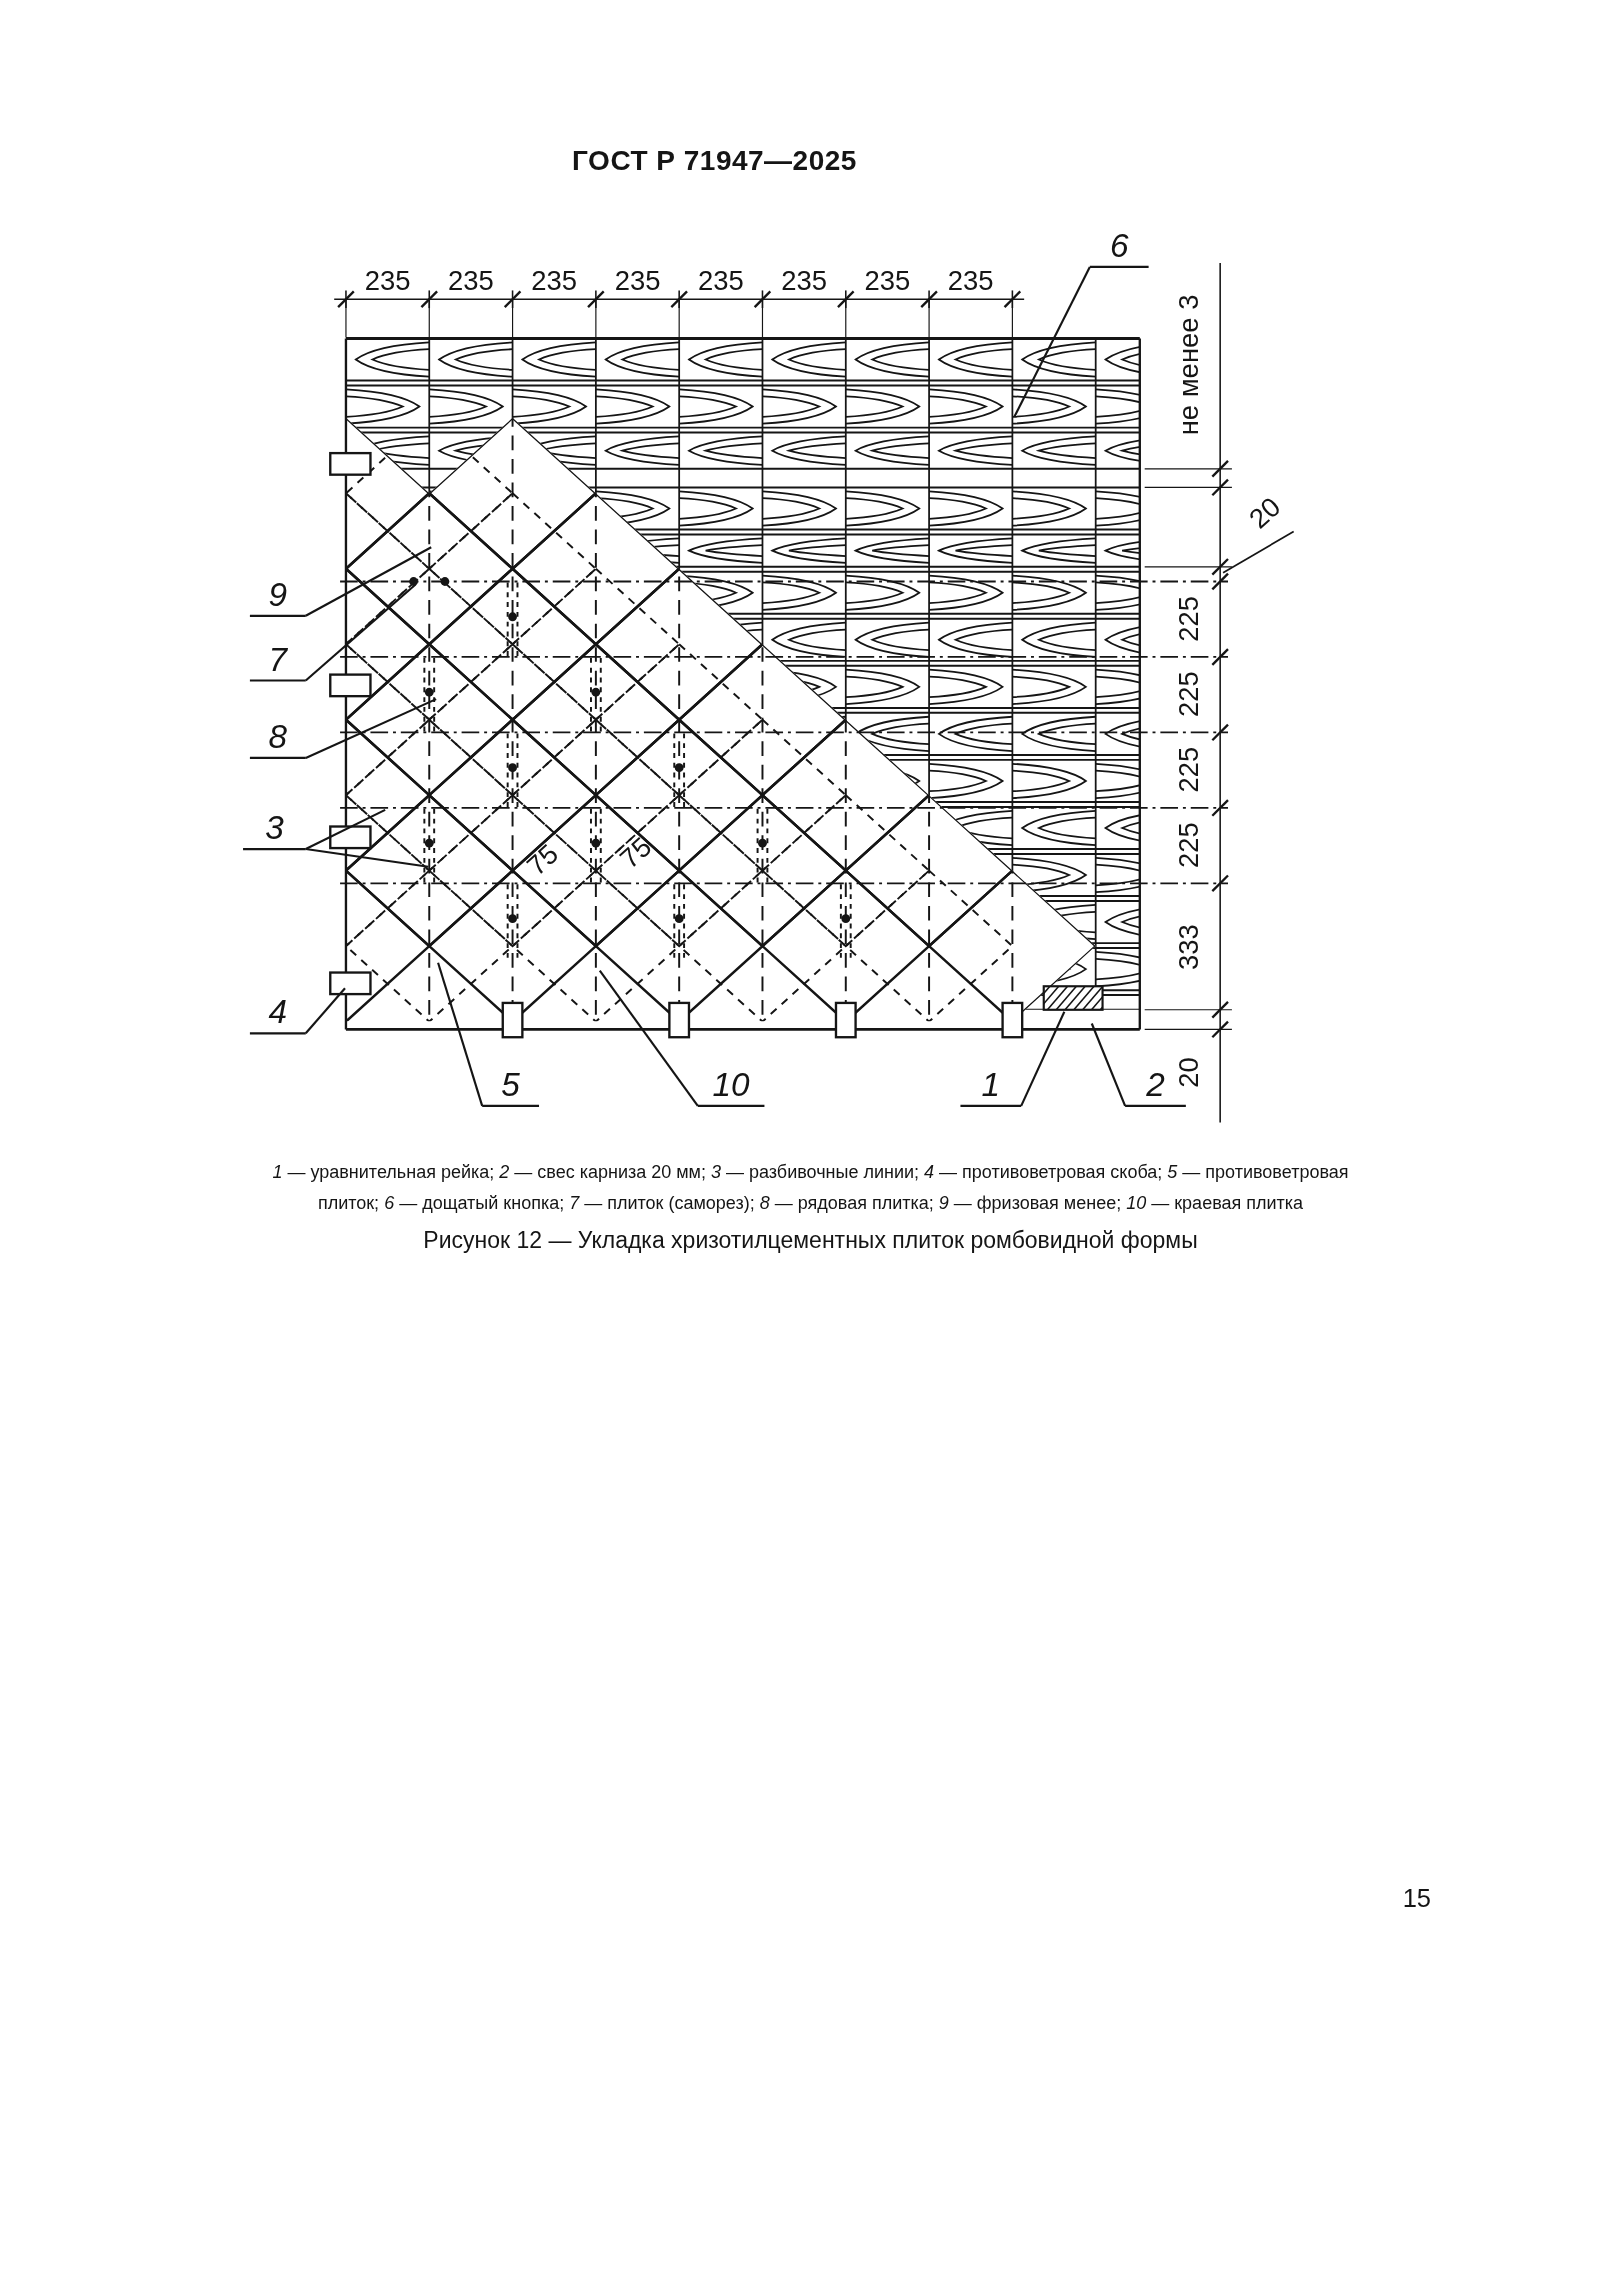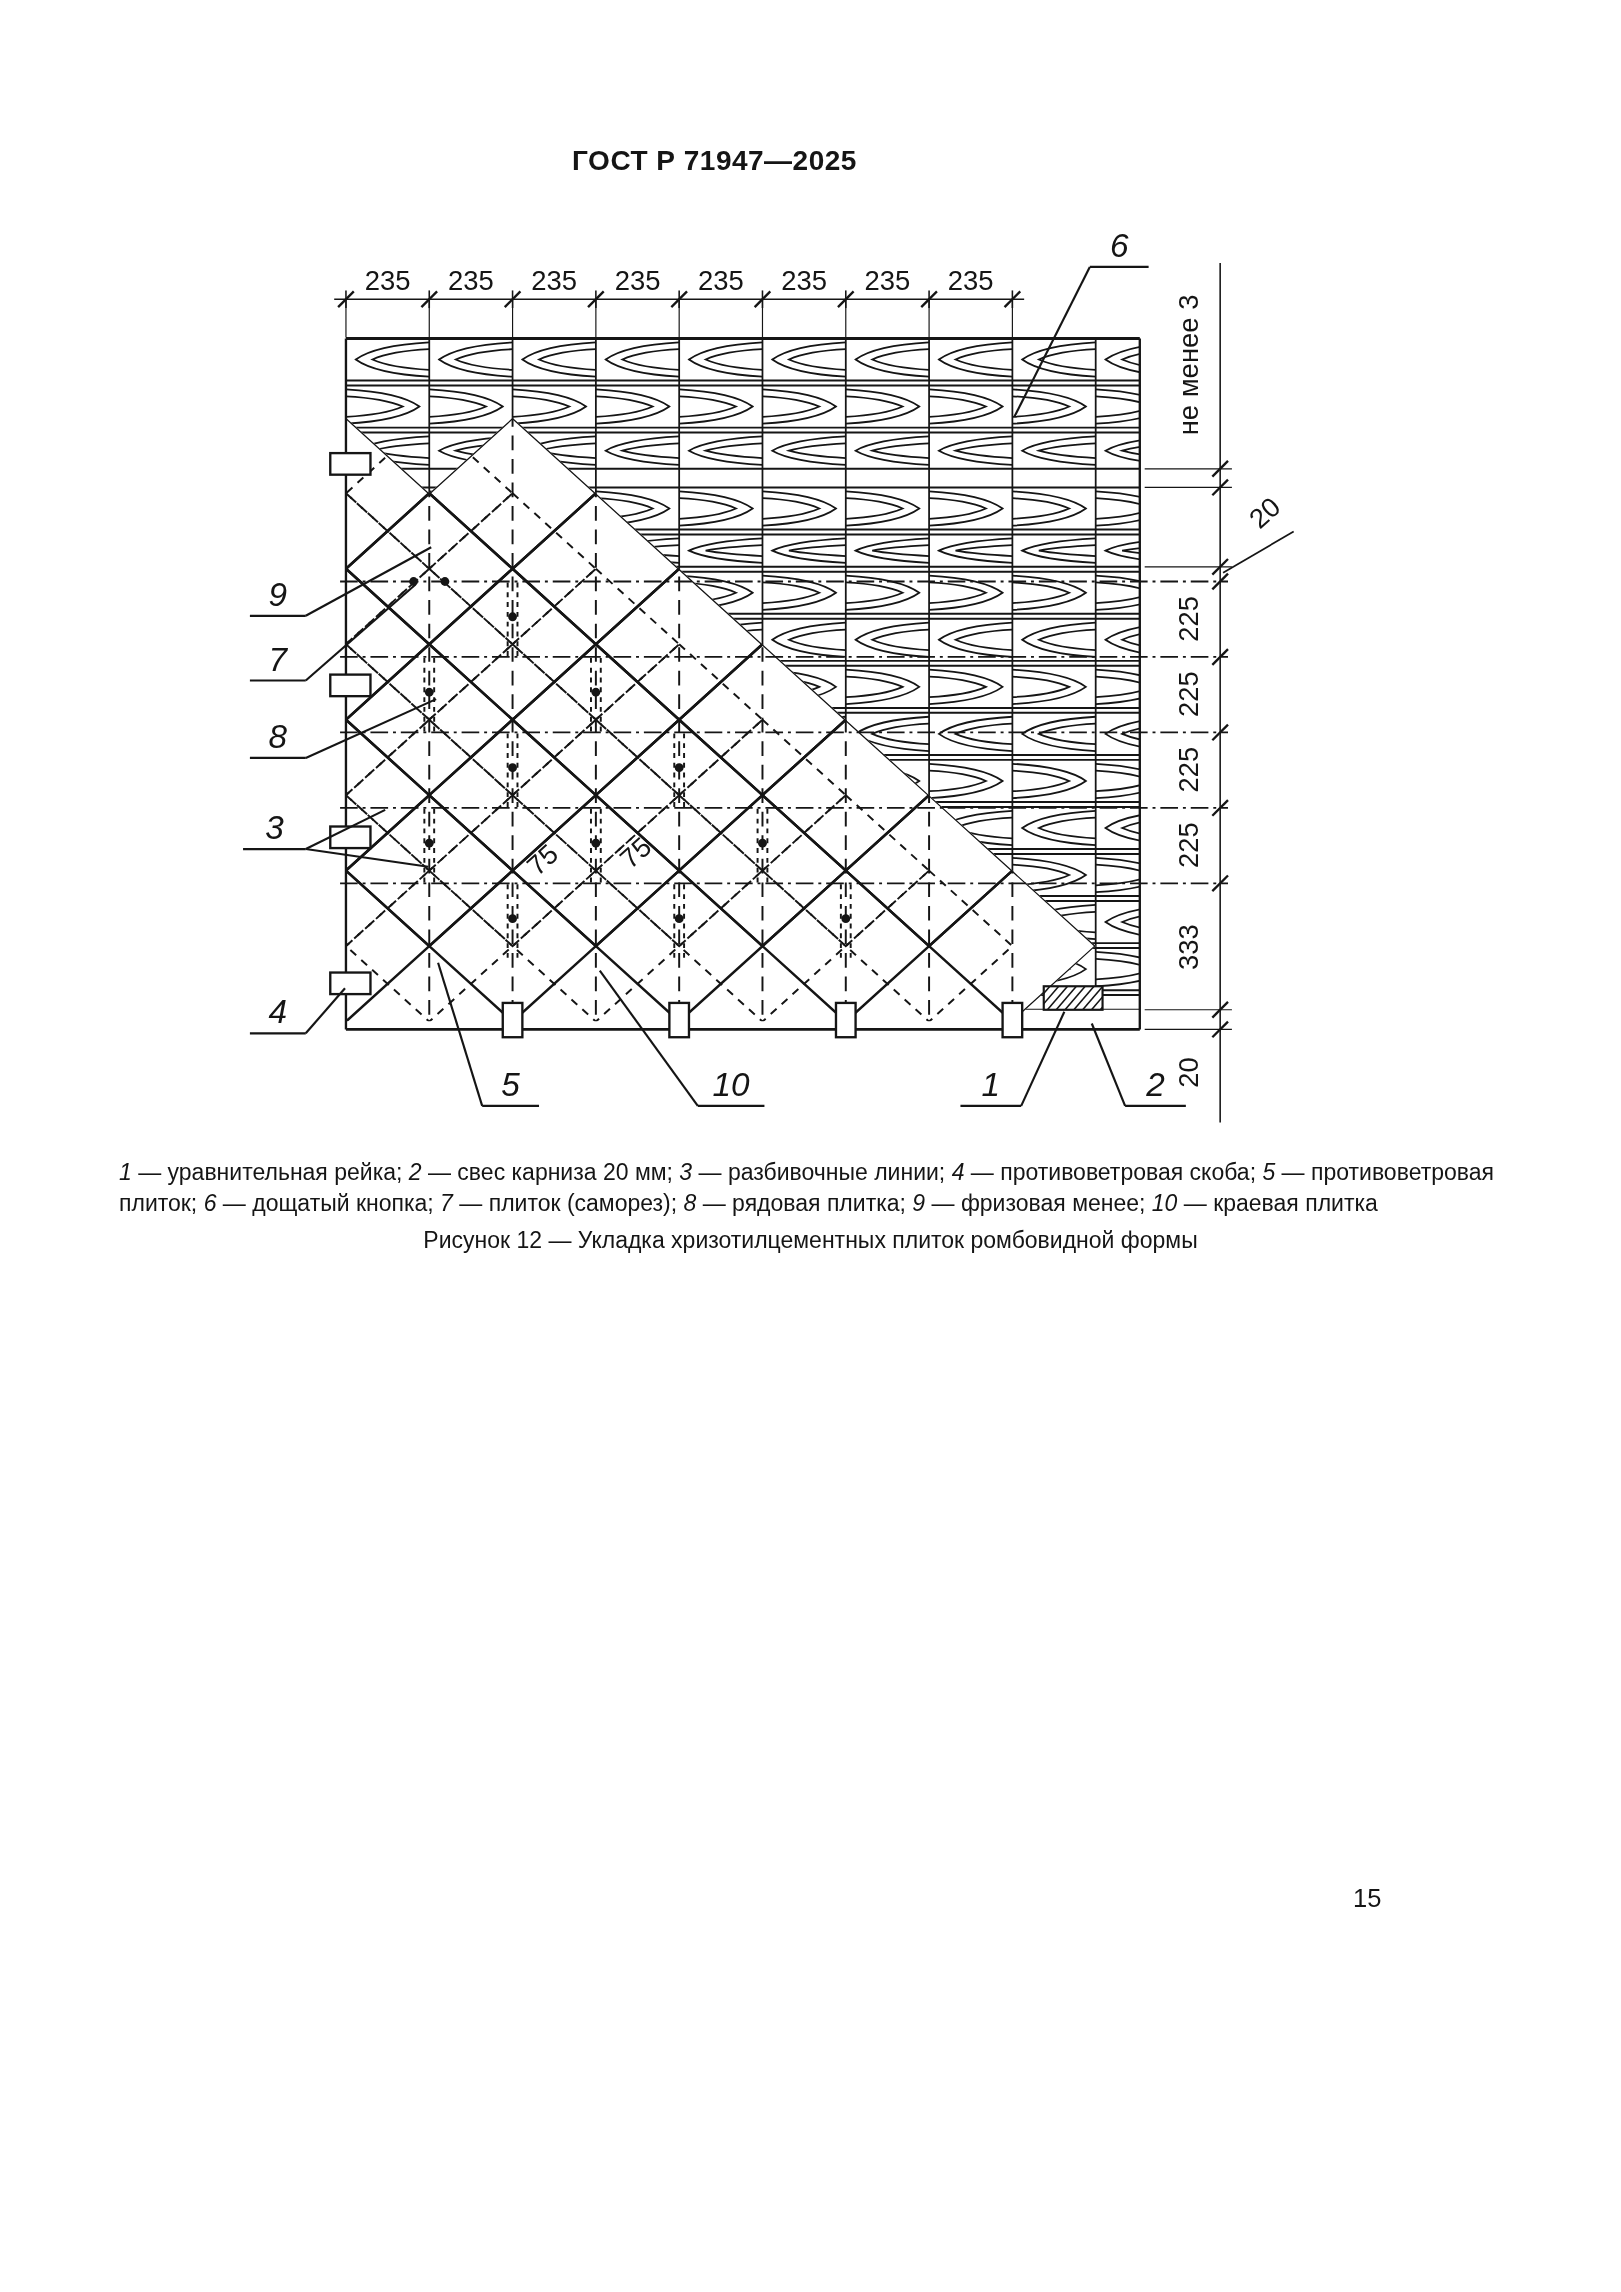--- a/index.html
+++ b/index.html
@@ -2,25 +2,25 @@
 <html><head>
 <meta charset="utf-8">
 <style>
   html,body{margin:0;padding:0}
   body{width:1621px;height:2293px;position:relative;background:#fff;
        font-family:"Liberation Sans",sans-serif;color:#151515;overflow:hidden}
   .hdr{position:absolute;top:145px;left:0;width:1429px;text-align:center;
        font-weight:bold;font-size:28px;letter-spacing:0.5px}
   svg.draw{position:absolute;left:0;top:0}
   svg text{font-family:"Liberation Sans",sans-serif;fill:#151515}
-  .caption{position:absolute;top:1157px;left:119px;width:1415px;
-       font-size:23px;line-height:31px}
+  .caption{position:absolute;top:1157px;left:103px;width:1415px;text-align:center;
+       font-size:18px;line-height:31px}
   .caption .n{font-style:italic}
   .fig-title{position:absolute;top:1227px;left:103px;width:1415px;text-align:center;font-size:23px}
-  .pagenum{position:absolute;top:1884px;left:1353px;width:78px;text-align:left;font-size:25.5px}
+  .pagenum{position:absolute;top:1884px;left:1353px;width:78px;text-align:right;font-size:25.5px}
 </style>
 </head>
 <body>
 
 <div class="hdr">ГОСТ Р 71947—2025</div>
 
 <svg class="draw" width="1621" height="2293" viewBox="0 0 1654 2339" id="fig-svg">
     <defs>
       <clipPath id="cpPlank">
         <rect x="353" y="345" width="810" height="685"></rect>

